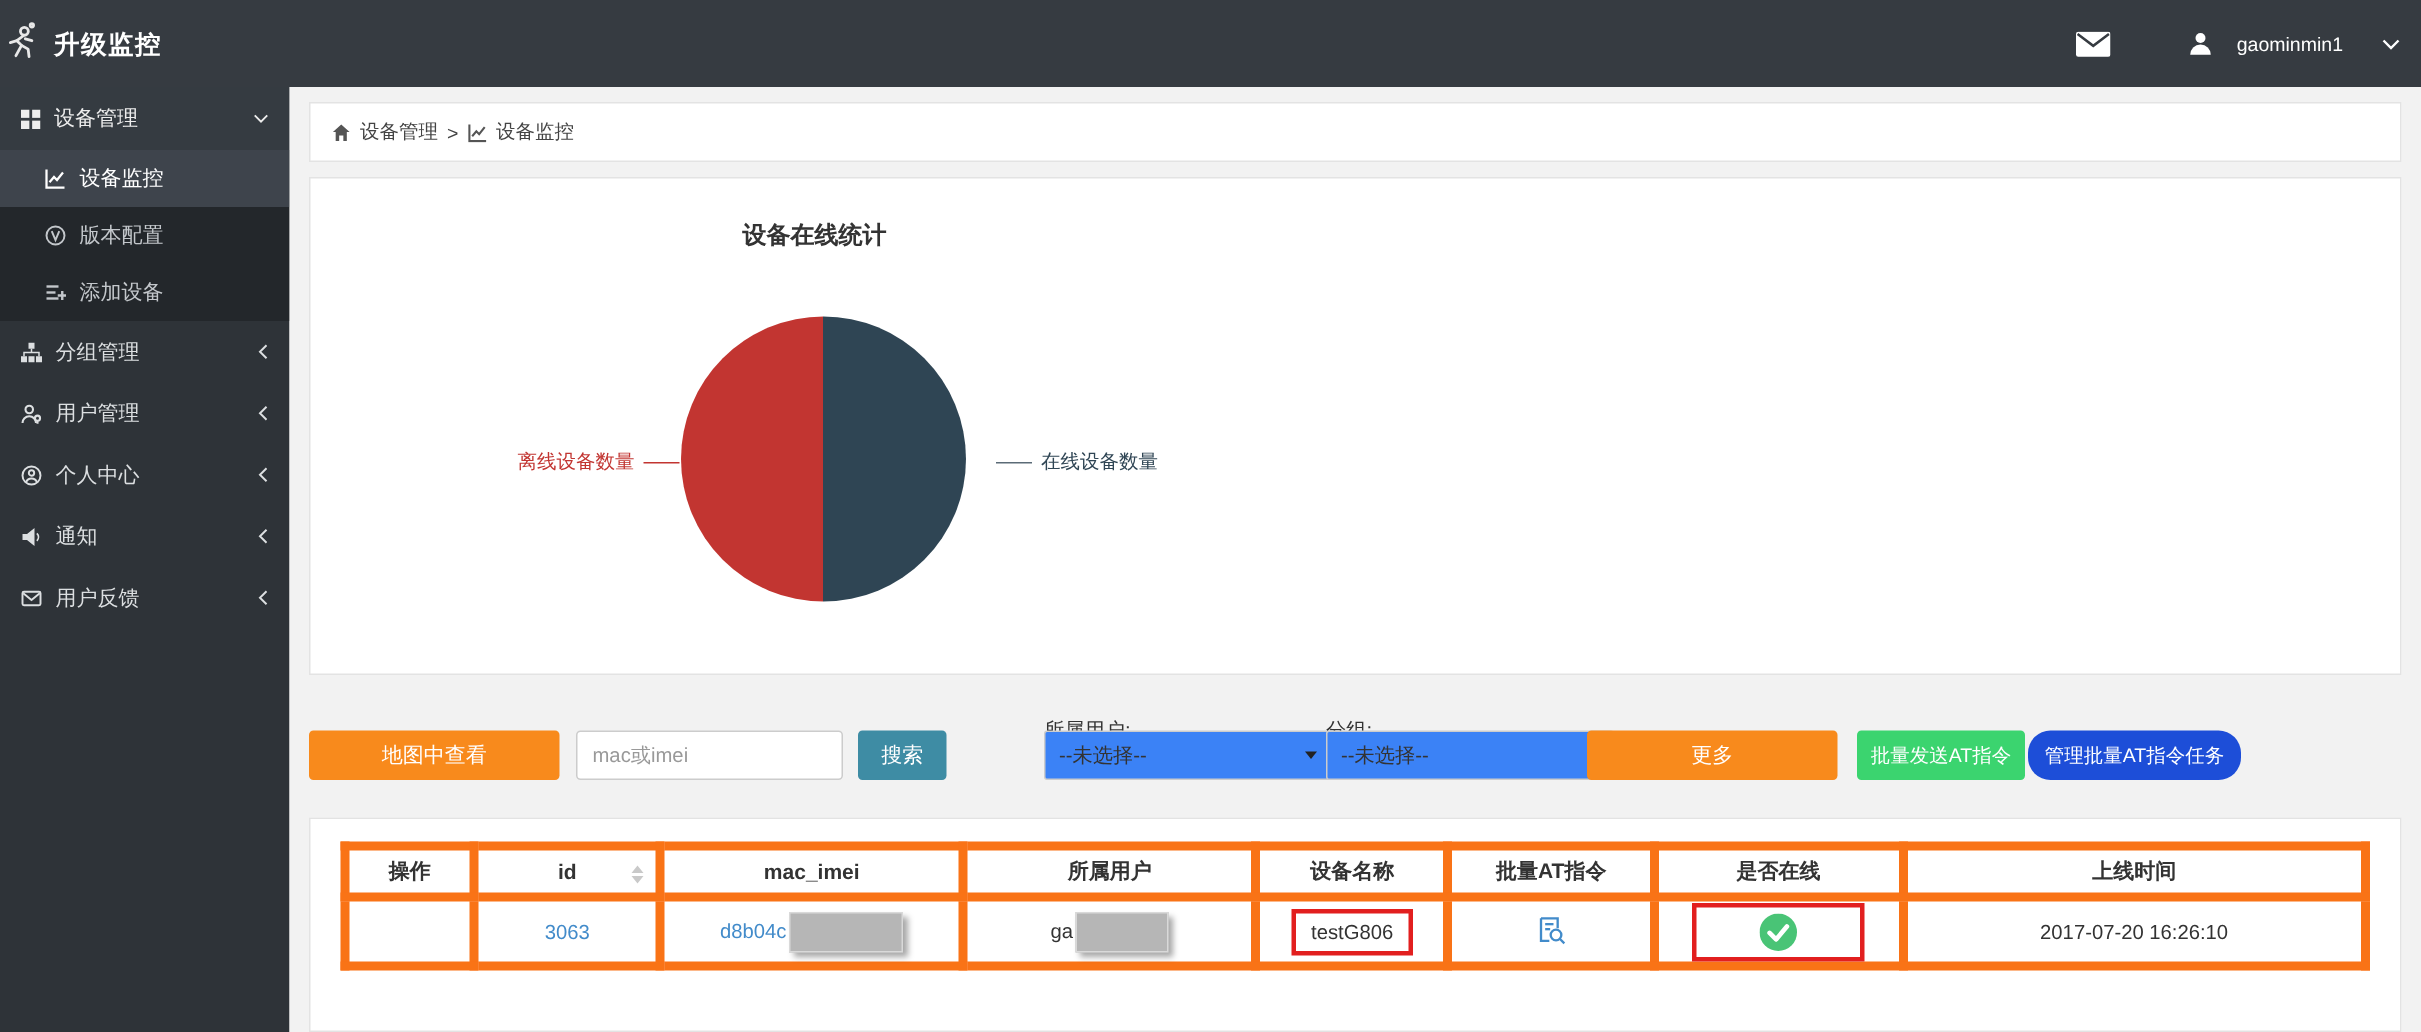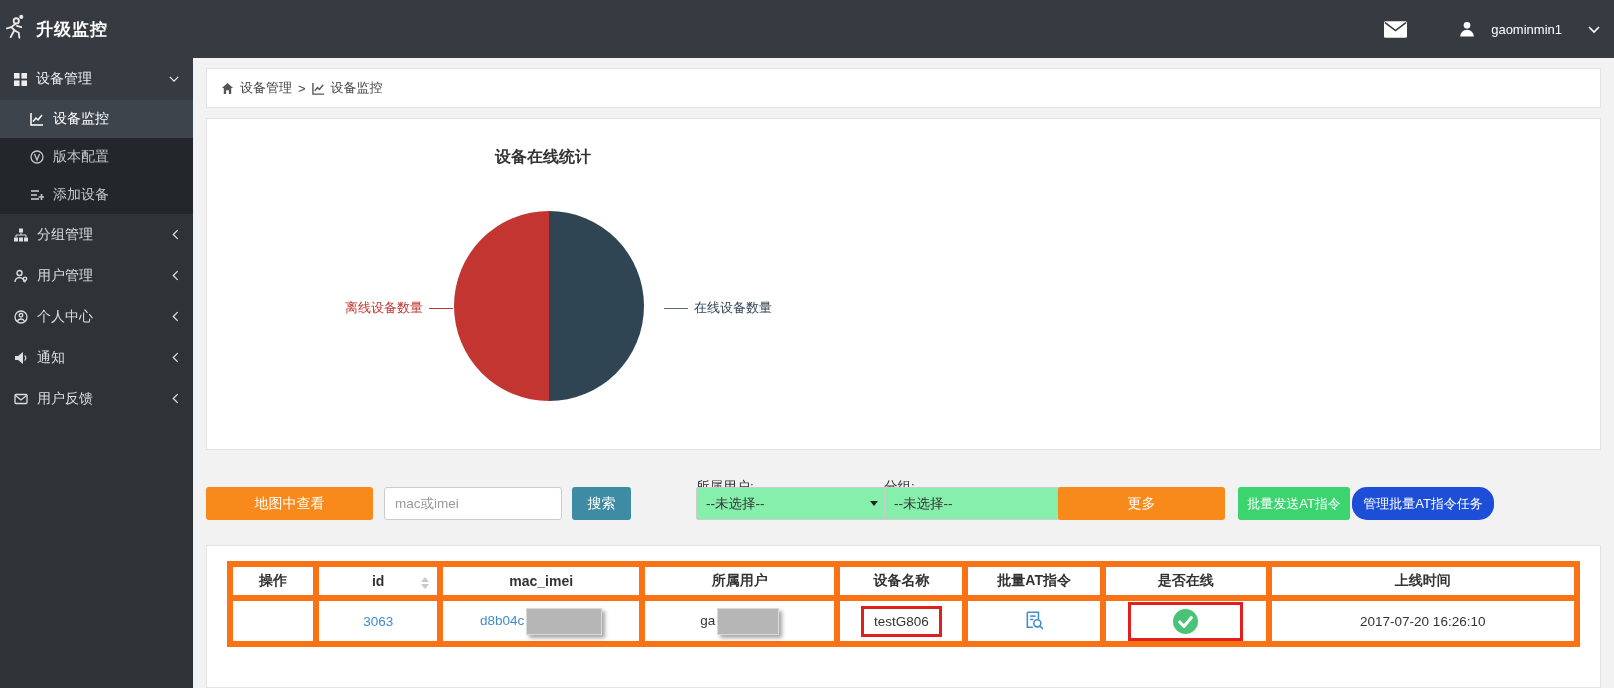--- a/index.html
+++ b/index.html
@@ -64,21 +64,21 @@
   .btn { position:absolute; top:23px; height:33px; border:none; border-radius:3px;
     color:#fff; font-size:14px; cursor:pointer; font-family:inherit; }
   .btn-orange { background:#f88a1c; }
   .btn-teal { background:#3e8ca4; }
   .btn-green { background:#3bd46f; font-size:13px; }
   .btn-darkteal { background:#1d4ed8; font-size:13px;border-radius:15px; }
   .tb-input { position:absolute; left:178px; top:23px; width:178px; height:33px;
     border:1px solid #ccc; border-radius:3px; padding:0 10px; font-size:13.5px; font-family:inherit; color:#333; }
   .tb-input::placeholder { color:#999; }
   .tb-label { position:absolute; top:14px; font-size:13.5px; color:#333; }
-  .fakeselect { position:absolute; top:23px; width:192px; height:33px; background:#86efac;
+  .fakeselect { position:absolute; top:23px; width:192px; height:33px; background:#3b82f6;
     border:1px solid #ccc; border-radius:2px; display:flex; align-items:center;
     justify-content:space-between; padding:0 9px; font-size:13.5px; color:#333; cursor:pointer; }
   .caret-down { width:0; height:0; border-left:4px solid transparent; border-right:4px solid transparent;
     border-top:5px solid #222; }
 
   
   .table-panel { margin-top:15px; padding:15px 20px 40px; min-height:130px; }
   table { width:100%; border-collapse:collapse; table-layout:fixed; }
   th,td { border:6px solid #f97316; text-align:center; vertical-align:middle; }
   th { height:34px; font-size:14px; color:#333; position:relative; }

